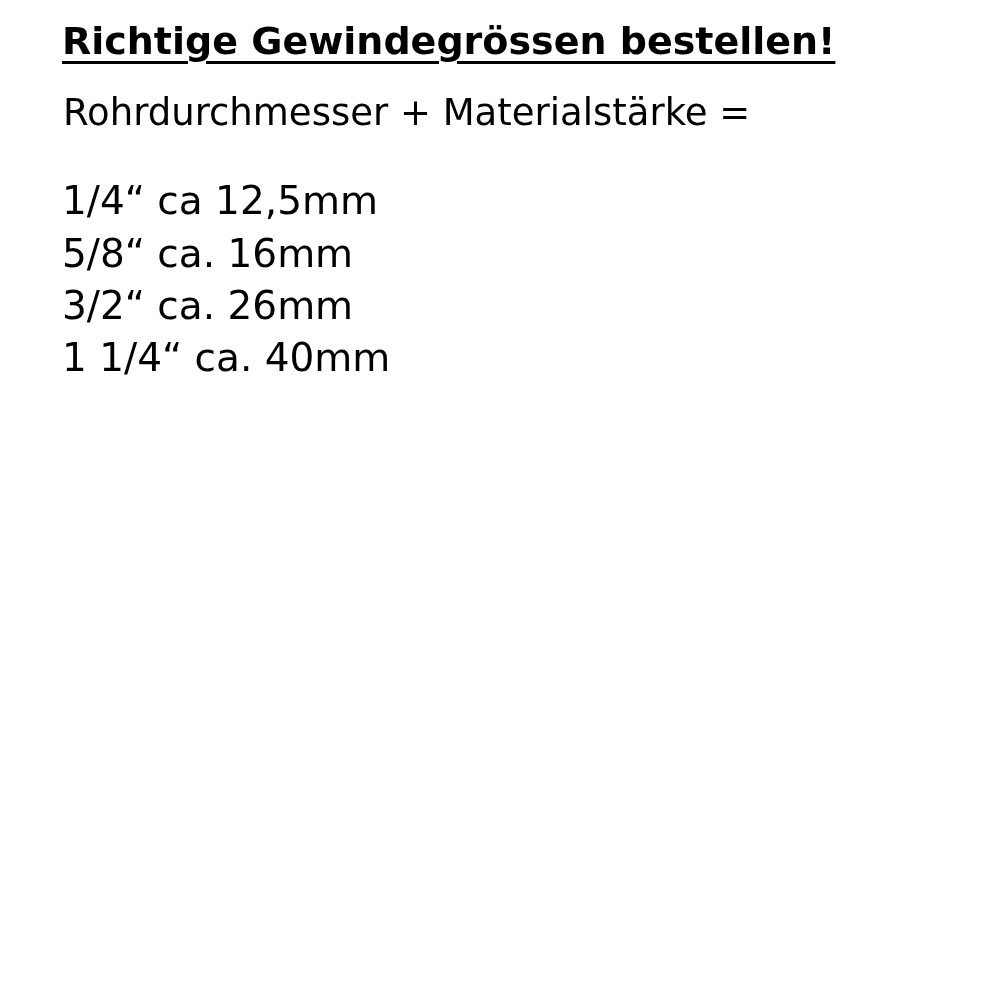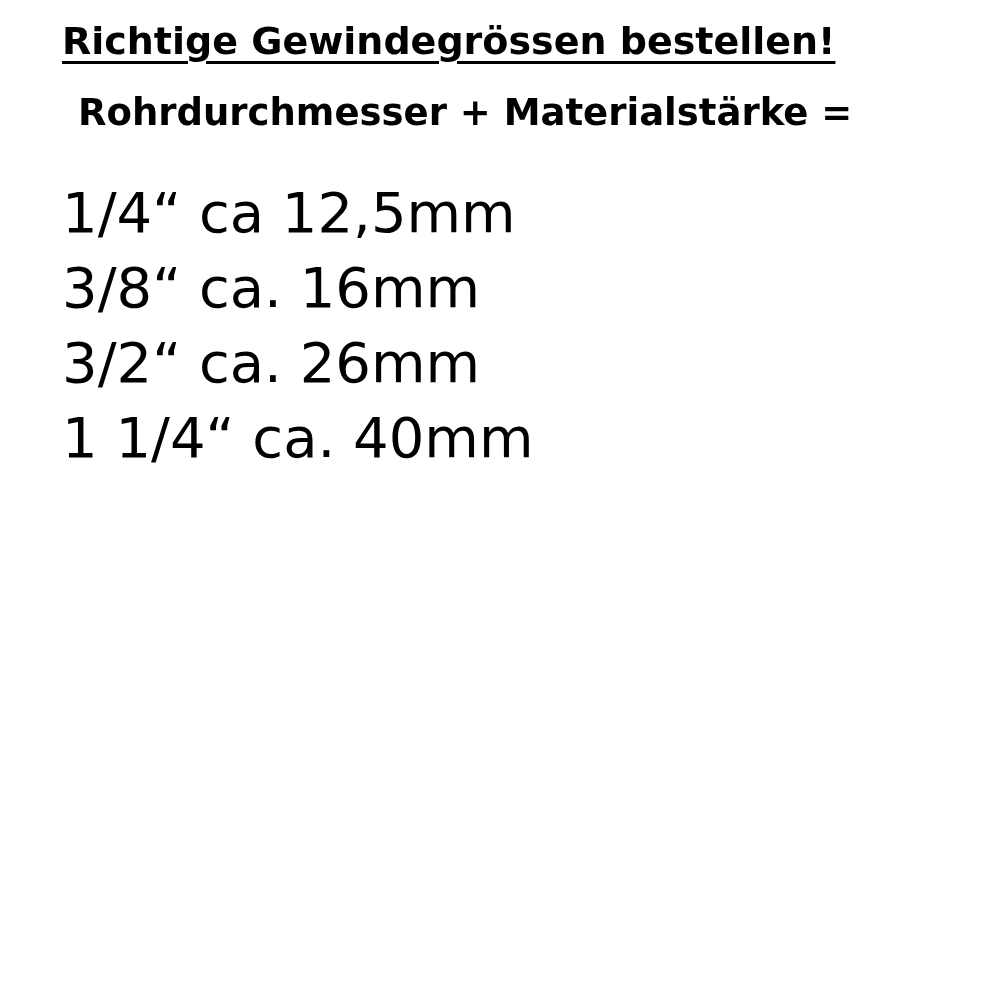--- a/index.html
+++ b/index.html
@@ -27,52 +27,52 @@
     line-height: 1.15;
     text-decoration: underline;
     text-underline-offset: 7px;
     text-decoration-thickness: 3px;
     margin: 0 0 18px 0;
     letter-spacing: 0px;
     white-space: nowrap;
   }
   .formula {
     font-size: 37px;
-    font-weight: 700;
+    font-weight: 400;
     line-height: 1.45;
-    margin: 22px 0 0 16px;
+    margin: 22px 0 0 1px;
     max-width: 880px;
   }
   .formula .line {
     display: block;
     white-space: nowrap;
   }
   .size-list {
     list-style: none;
     margin: 36px 0 0 0;
     padding: 0;
   }
   .size-list li {
-    font-size: 56px;
+    font-size: 39px;
     font-weight: 400;
     line-height: 1.34;
     white-space: nowrap;
   }
 </style>
 </head>
 <body>
 
 <div class="page">
 
   <div class="headline">Richtige Gewindegrössen bestellen!</div>
 
   <div class="formula">
     <span class="line">Rohrdurchmesser + Materialstärke =</span>
   </div>
 
   <ul class="size-list">
     <li>1/4“ ca 12,5mm</li>
-    <li>3/8“ ca. 16mm</li>
+    <li>5/8“ ca. 16mm</li>
     <li>3/2“ ca. 26mm</li>
     <li>1 1/4“ ca. 40mm</li>
   </ul>
 
 </div>
 
 </body></html>

